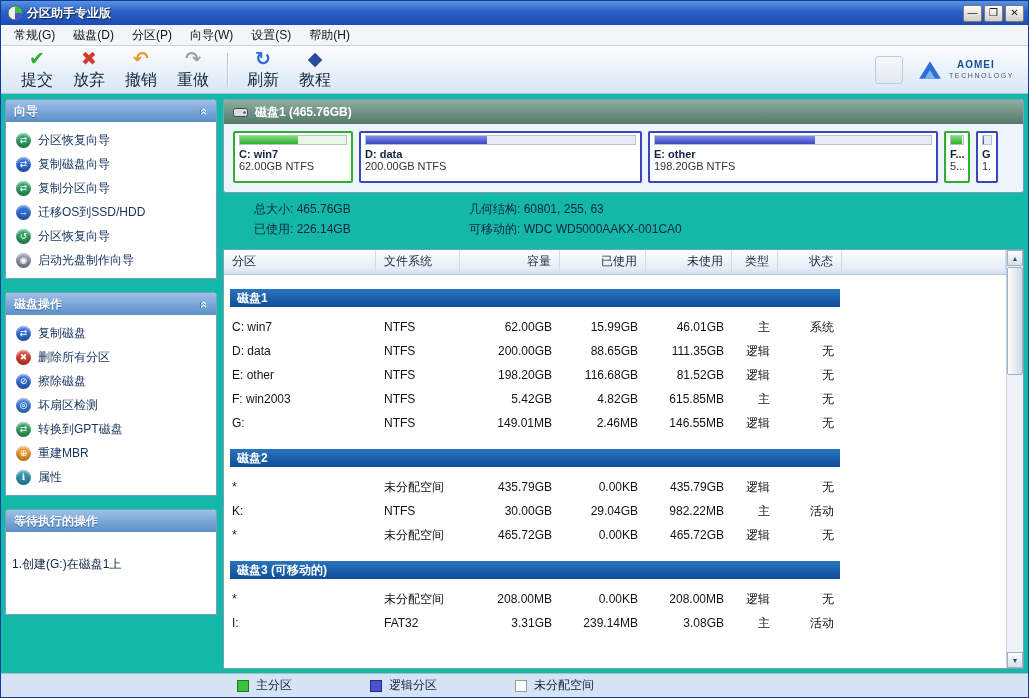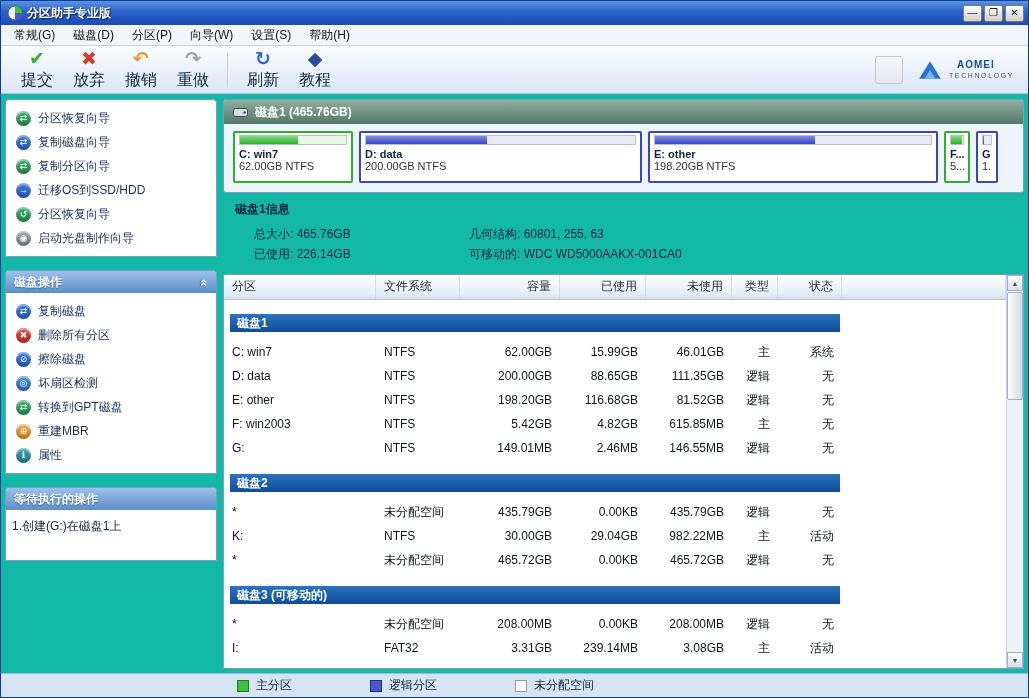--- a/index.html
+++ b/index.html
@@ -35,21 +35,21 @@
 
   
   .sidebar{width:212px;flex:0 0 212px;display:flex;flex-direction:column;}
   .panel{border:1px solid #7a9cc4;border-radius:4px 4px 0 0;background:#fff;margin-bottom:13px;}
   .phead{height:22px;background:linear-gradient(180deg,#9dc0e8,#5b8fc9);border-radius:3px 3px 0 0;display:flex;align-items:center;color:#fff;font-weight:bold;padding:0 8px;text-shadow:0 1px 1px #35639a;}
   .phead .chev{margin-left:auto;transform:rotate(90deg);font-size:13px;font-weight:bold;color:#eef4fc;}
   .plist{padding:6px 4px;}
   .side-item{display:flex;align-items:center;height:24px;padding-left:6px;cursor:default;}
   .sicon{width:15px;height:15px;border-radius:50%;color:#fff;font-size:9px;display:flex;align-items:center;justify-content:center;margin-right:7px;flex:0 0 15px;box-shadow:inset 0 -3px 3px rgba(0,0,0,.25), inset 0 2px 2px rgba(255,255,255,.5);}
   .slabel{color:#15325f;}
-  .pending-body{padding:8px 6px;min-height:34px;border-radius:14px;}
+  .pending-body{padding:24px 6px;min-height:34px;border-radius:14px;}
   .pending-item{color:#10253f;}
 
   
   .main{flex:1;display:flex;flex-direction:column;min-width:0;}
 
   
   .diskpanel{border:1px solid #7f9db9;background:#edf4fc;border-radius:3px;}
   .diskhead{height:24px;background:linear-gradient(180deg,#8fae9f,#54786a);display:flex;align-items:center;gap:7px;padding:0 9px;color:#fff;font-weight:bold;border-radius:2px 2px 0 0;}
   .blocksrow{display:flex;gap:6px;padding:7px 9px 9px 9px;height:52px;}
   .pblock{box-sizing:border-box;border:2px solid #888;background:#fff;border-radius:2px;padding:2px 4px;overflow:hidden;}
@@ -164,20 +164,24 @@
         <span class="brandname">AOMEI</span>
         <span class="brandsub">TECHNOLOGY</span>
       </div>
     </div>
   </div>
 
   <div class="content">
 
     <div class="sidebar">
       <div class="panel">
+        <div class="phead">
+          <span>向导</span>
+          <span class="chev">«</span>
+        </div>
         <div class="plist">
             <div class="side-item">
               <span class="sicon" style="background: rgb(47, 158, 95);">⇄</span>
               <span class="slabel">分区恢复向导</span>
             </div>
             <div class="side-item">
               <span class="sicon" style="background: rgb(47, 106, 210);">⇄</span>
               <span class="slabel">复制磁盘向导</span>
             </div>
             <div class="side-item">
@@ -289,21 +293,20 @@
               <div class="pstrip">
                 <div class="pfill" style="width: 8%;"></div>
               </div>
               <div class="pl1">G</div>
               <div class="pl2">1...</div>
             </div>
           </div>
       </div>
 
       <div class="diskinfo">
-        <div class="dititle">磁盘1信息</div>
         <div class="infocols">
           <div class="infocol1">
             <div class="infoline">总大小: 465.76GB</div>
             <div class="infoline">已使用: 226.14GB</div>
           </div>
           <div>
             <div class="infoline">几何结构: 60801, 255, 63</div>
             <div class="infoline">可移动的: WDC WD5000AAKX-001CA0</div>
           </div>
         </div>

